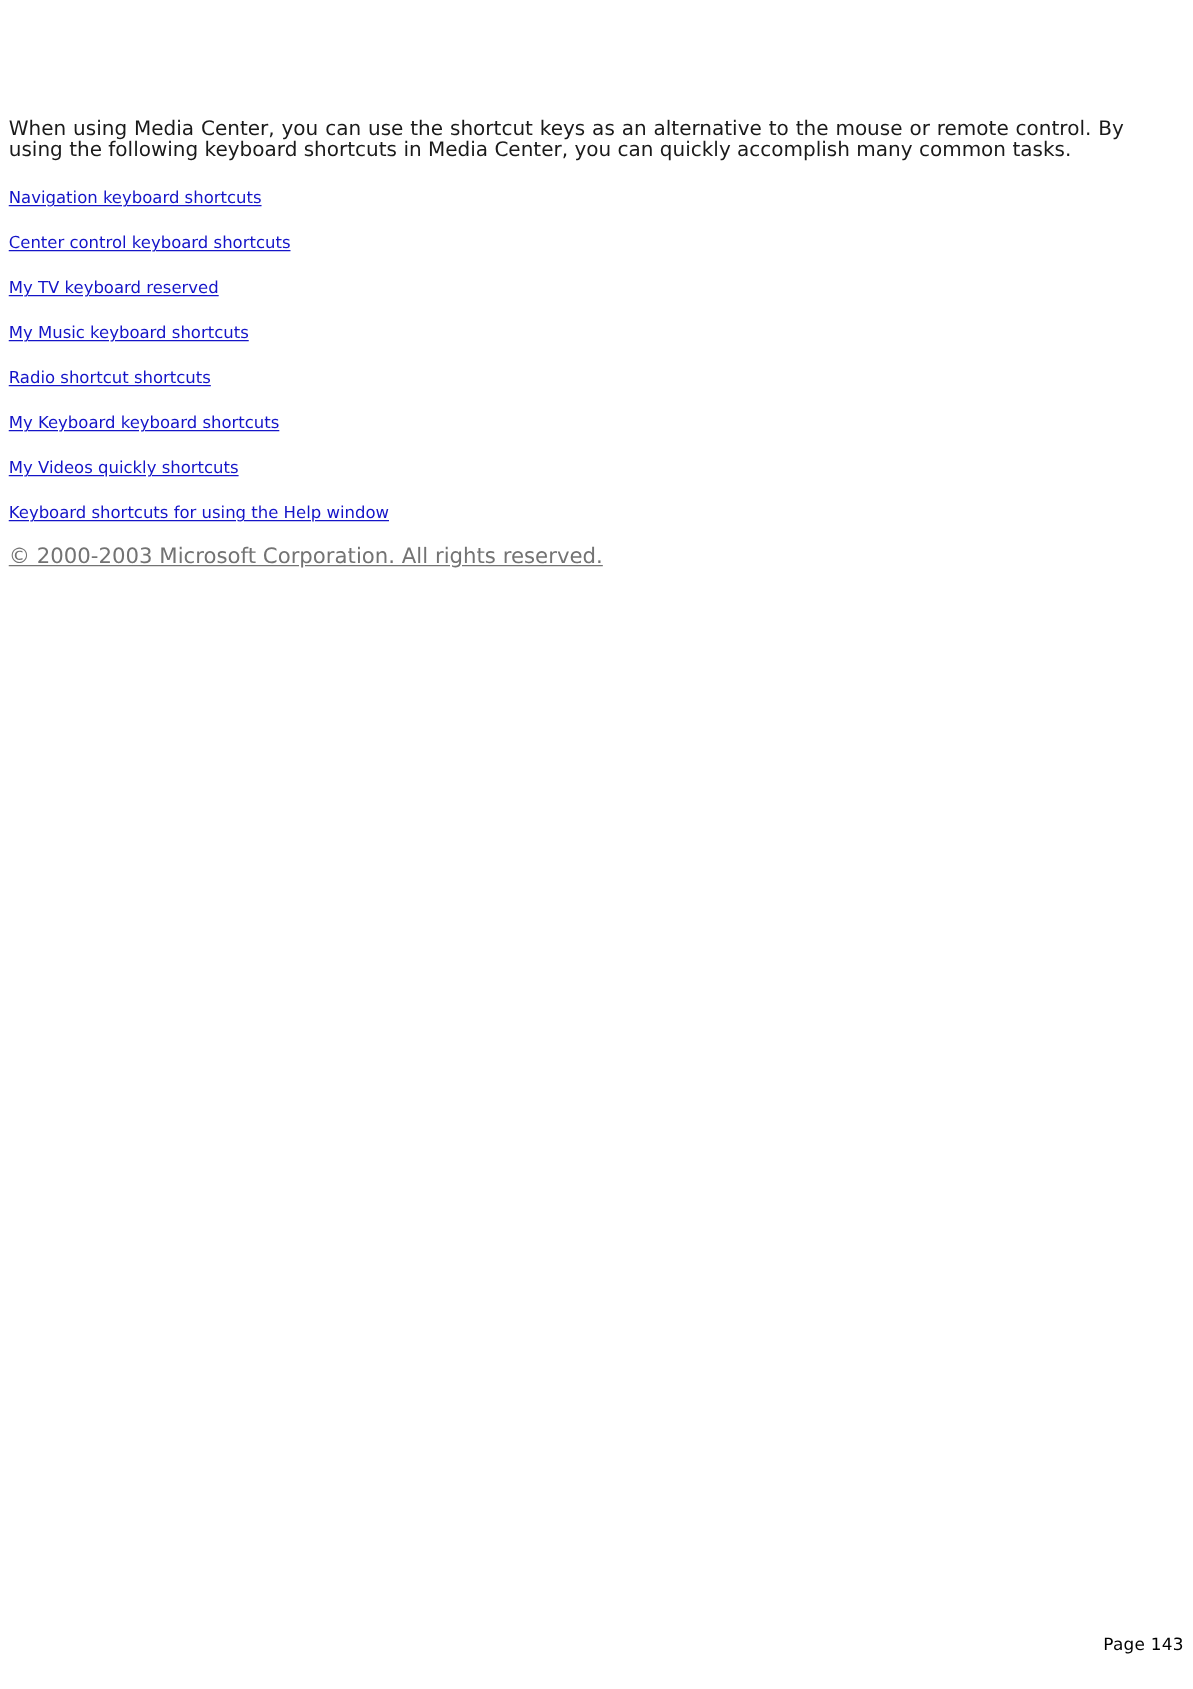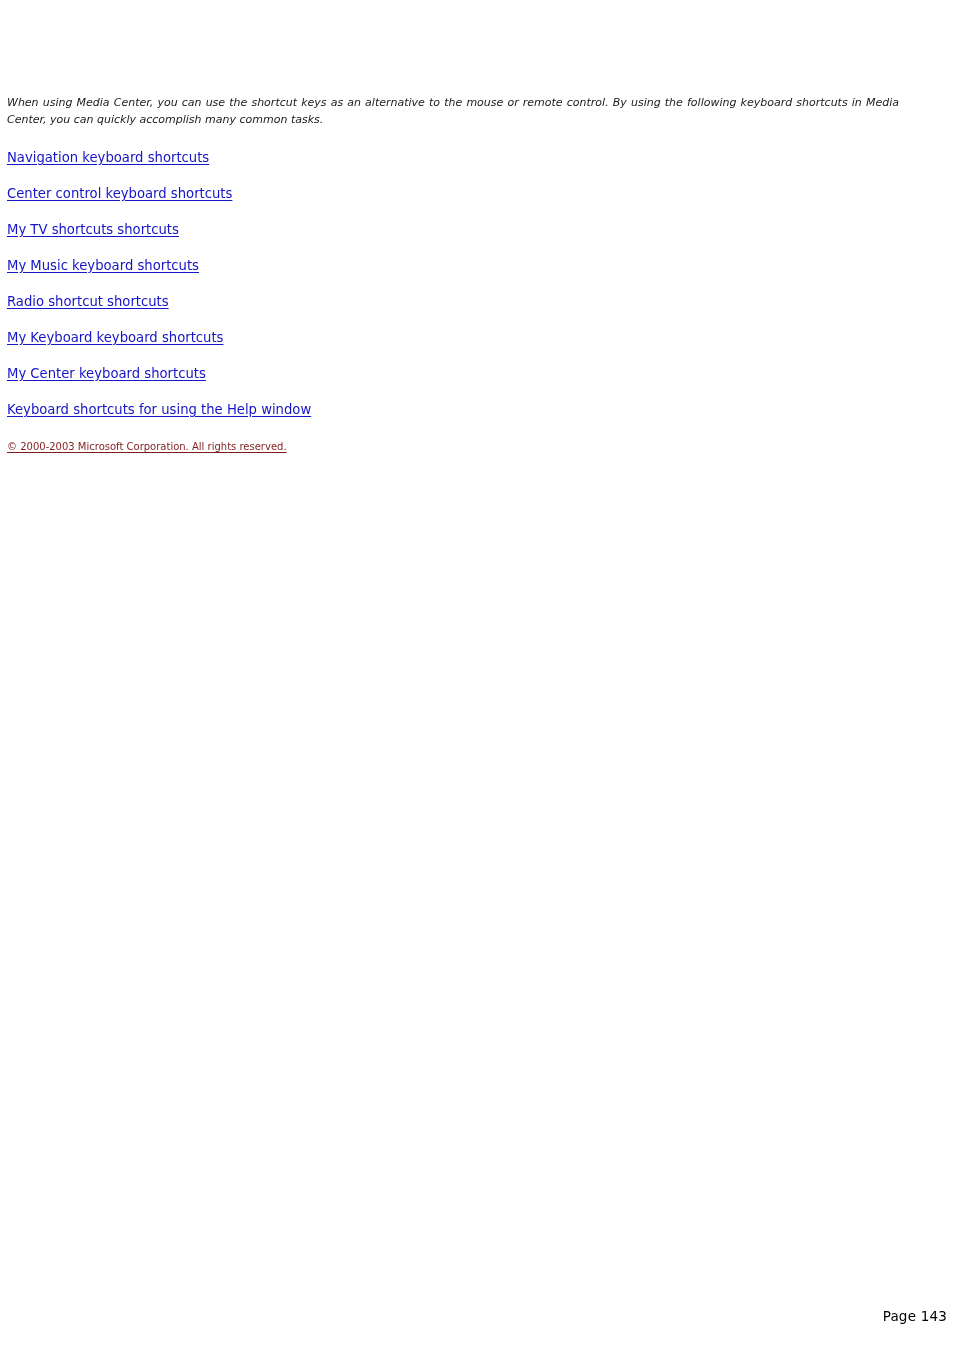--- a/index.html
+++ b/index.html
@@ -36,26 +36,25 @@
     font-weight: bold;
     line-height: 19px;
     margin: 0 0 0 0;
     letter-spacing: 0.1px;
     color: #000000;
   }
 
   .intro {
     margin: 0;
     padding-top: 23px;
-    font-size: 11px;
+    font-size: 16px;
     line-height: 16.5px;
     text-align: justify;
     color: #1a1a1a;
     width: 892px;
-    font-style: italic;
   }
 
   .link-list {
     margin: 0;
     padding: 0;
     list-style: none;
     padding-top: 19px;
   }
 
   .link-list li {
@@ -72,23 +71,23 @@
     text-underline-offset: 2px;
     cursor: pointer;
     display: inline;
   }
 
   .copyright-row {
     padding-top: 0px;
   }
 
   .copyright-link {
-    font-size: 10px;
+    font-size: 17px;
     line-height: 16px;
-    color: #7f1d1d;
+    color: #737373;
     text-decoration: underline;
     text-underline-offset: 2px;
     cursor: pointer;
   }
 
   .page-footer {
     position: absolute;
     right: 7px;
     bottom: 27px;
     font-size: 13.5px;
@@ -108,33 +107,33 @@
     <p class="intro">When using Media Center, you can use the shortcut keys as an alternative to the mouse or remote control. By using the following keyboard shortcuts in Media Center, you can quickly accomplish many common tasks.</p>
 
     <ul class="link-list">
       <li>
         <a class="doc-link" href="#">Navigation keyboard shortcuts</a>
       </li>
       <li>
         <a class="doc-link" href="#">Center control keyboard shortcuts</a>
       </li>
       <li>
-        <a class="doc-link" href="#">My TV shortcuts shortcuts</a>
+        <a class="doc-link" href="#">My TV keyboard reserved</a>
       </li>
       <li>
         <a class="doc-link" href="#">My Music keyboard shortcuts</a>
       </li>
       <li>
         <a class="doc-link" href="#">Radio shortcut shortcuts</a>
       </li>
       <li>
         <a class="doc-link" href="#">My Keyboard keyboard shortcuts</a>
       </li>
       <li>
-        <a class="doc-link" href="#">My Center keyboard shortcuts</a>
+        <a class="doc-link" href="#">My Videos quickly shortcuts</a>
       </li>
       <li>
         <a class="doc-link" href="#">Keyboard shortcuts for using the Help window</a>
       </li>
       <li class="copyright-row">
         <a class="copyright-link" href="#">© 2000-2003 Microsoft Corporation. All rights reserved.</a>
       </li>
     </ul>
 
   </div>

